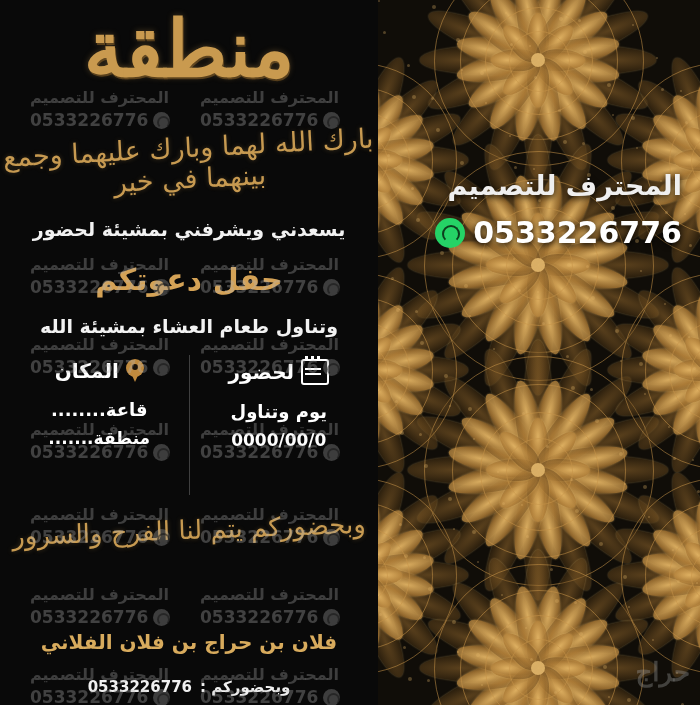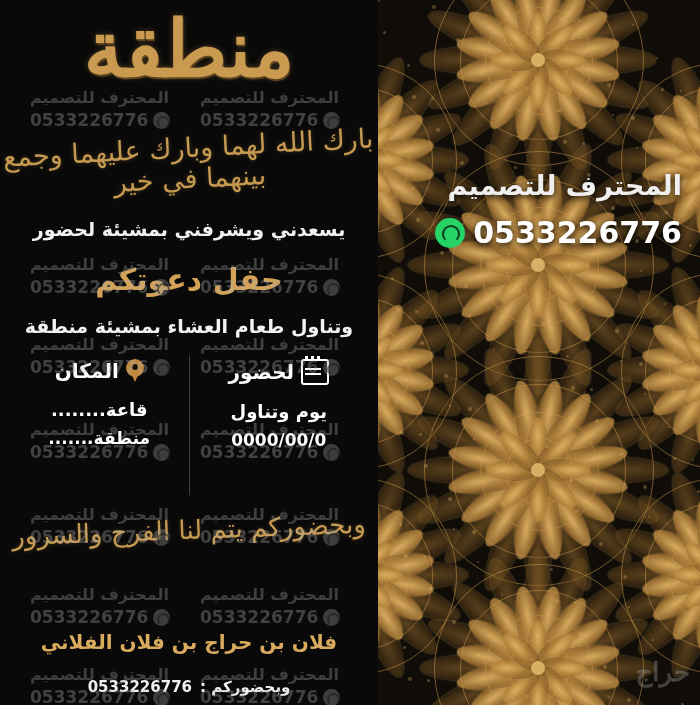--- a/index.html
+++ b/index.html
@@ -647,21 +647,21 @@
     <div class="basmala-wrap">
       <div class="calligraphy-main">منطقة</div>
     </div>
 
     <div class="calligraphy-sub">بارك الله لهما وبارك عليهما وجمع بينهما في خير</div>
 
     <div class="line-white" style="top:218px;">يسعدني ويشرفني بمشيئة لحضور</div>
 
     <div class="line-gold" style="top:262px;font-size:30px;">حفل دعوتكم</div>
 
-    <div class="line-white" style="top:315px;font-size:19px;">وتناول طعام العشاء بمشيئة منطقة</div>
+    <div class="line-white" style="top:315px;font-size:19px;">وتناول طعام العشاء بمشيئة الله</div>
 
     <div class="row-when-where">
 
       <div class="col">
         <div class="col-head">
           <span class="pin">
             <span class="pin-body"></span>
               <span class="pin-tip"></span>
               <span class="pin-hole"></span>
           </span>

